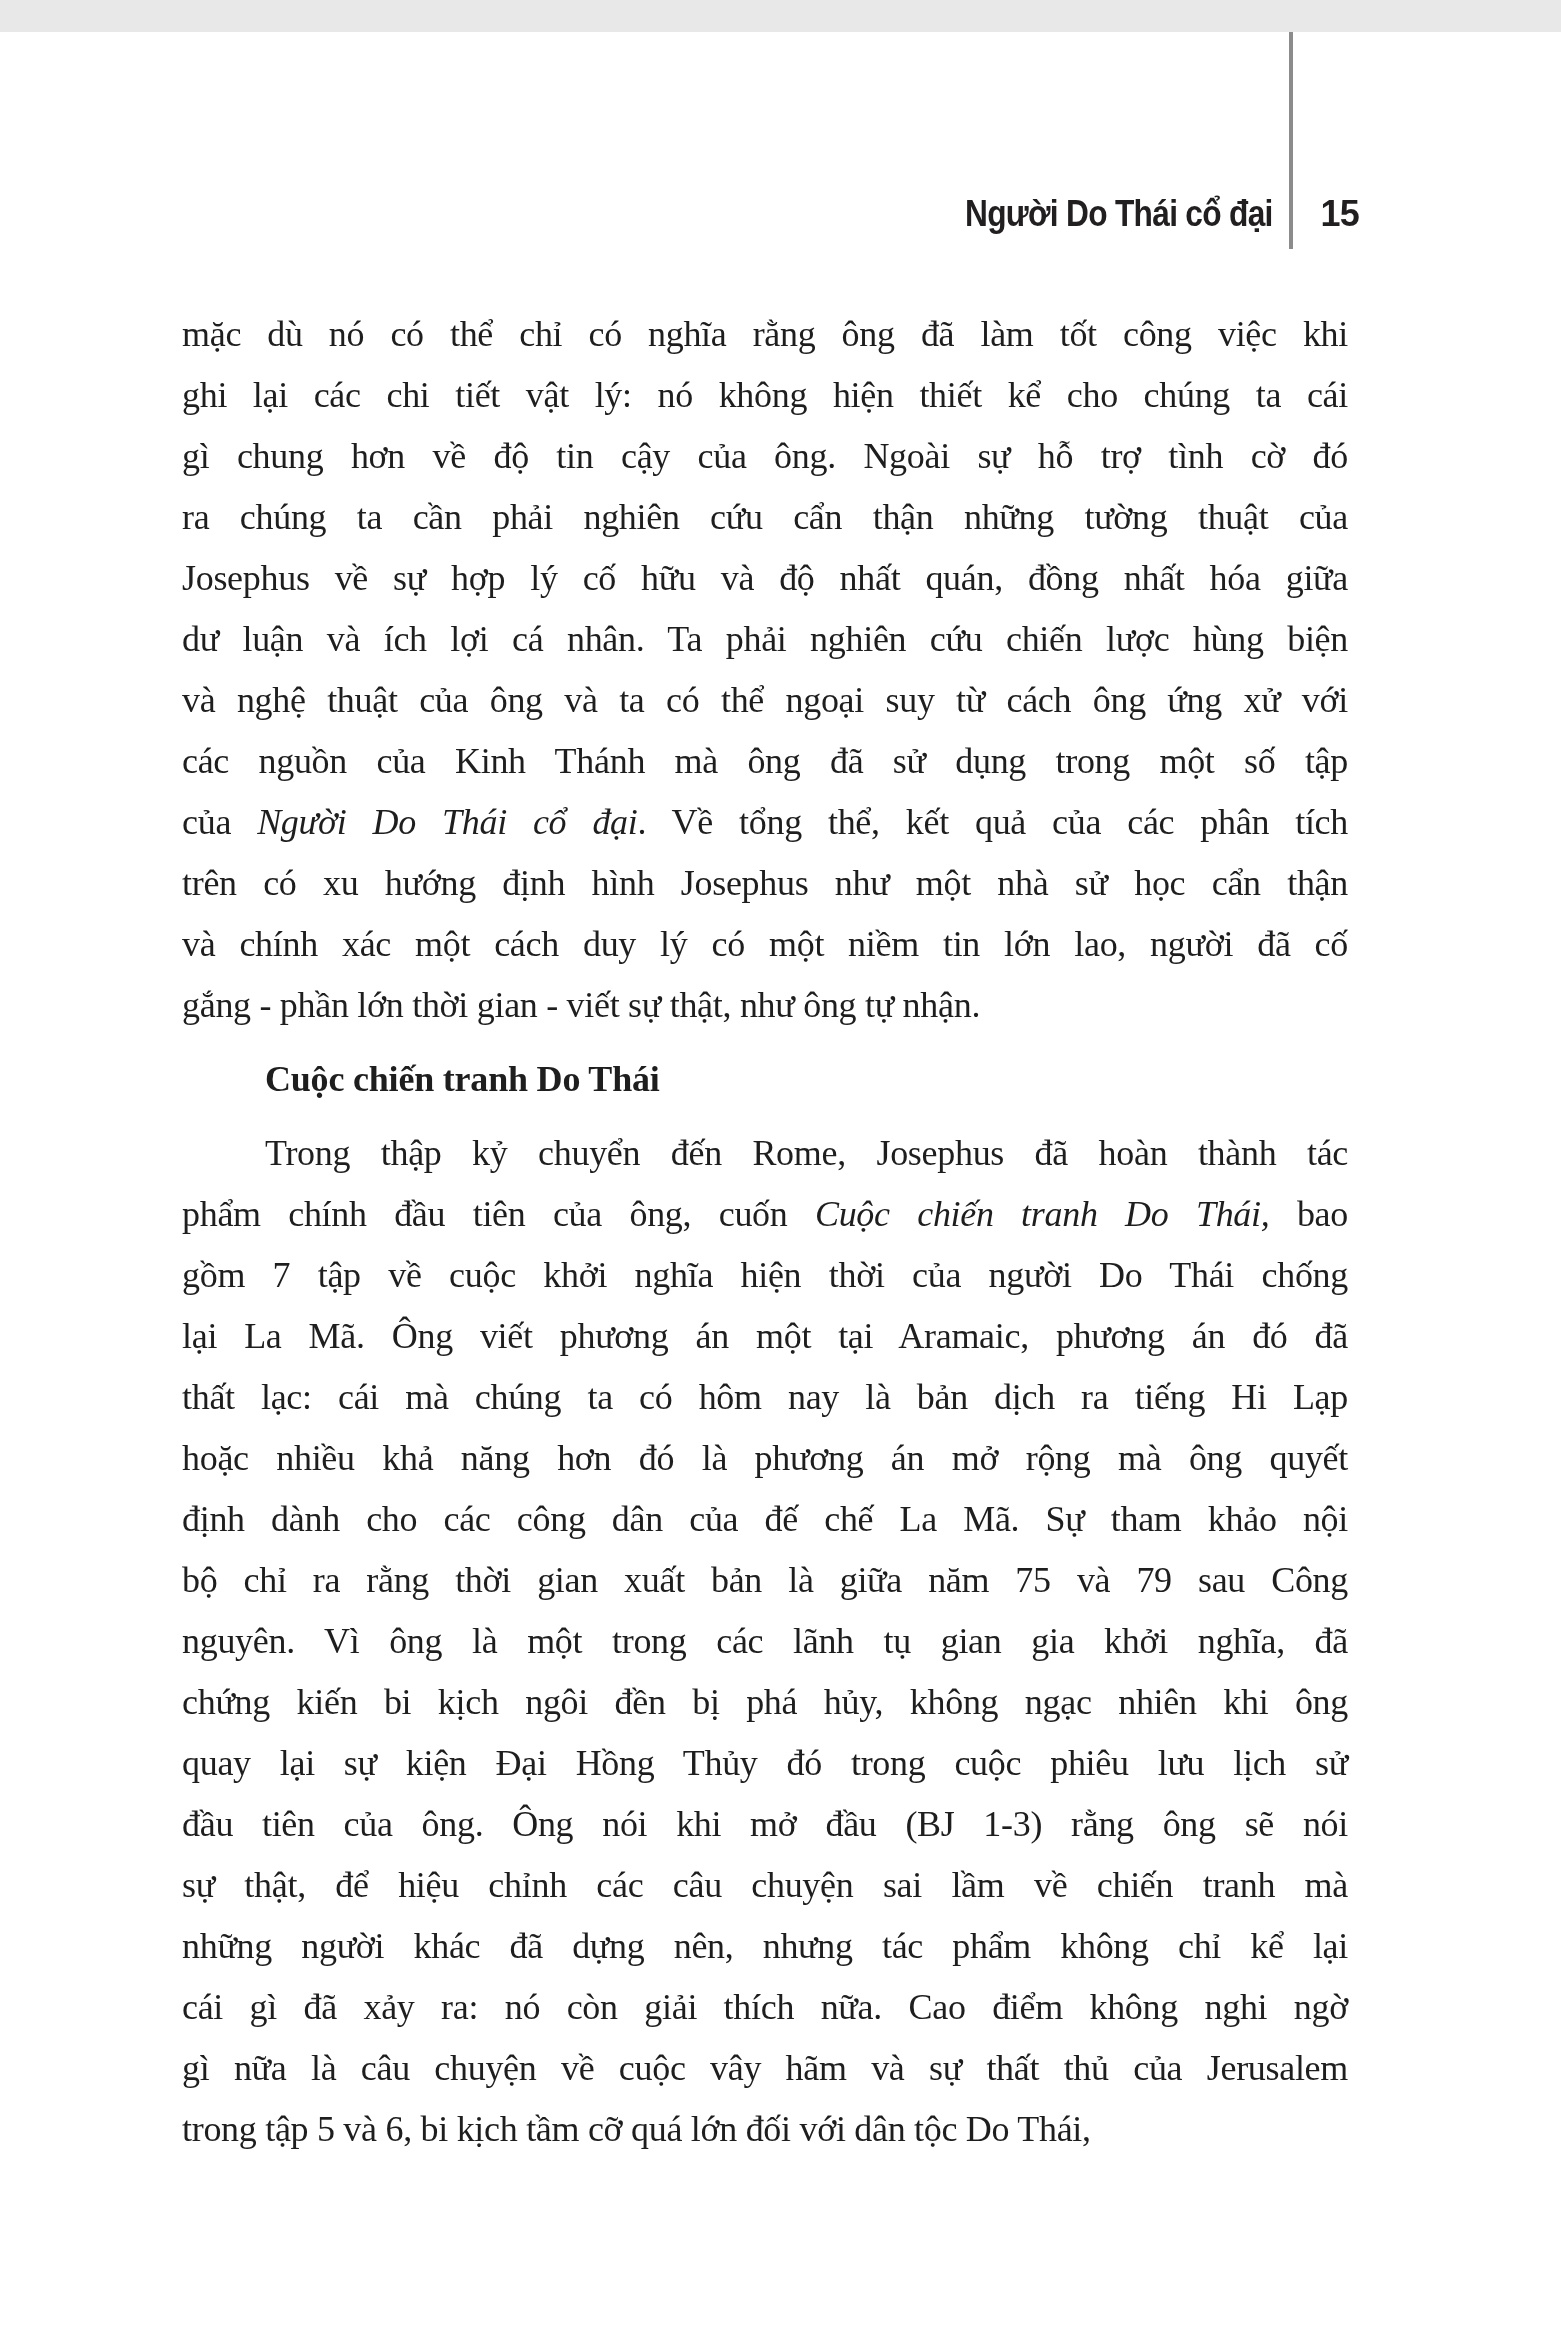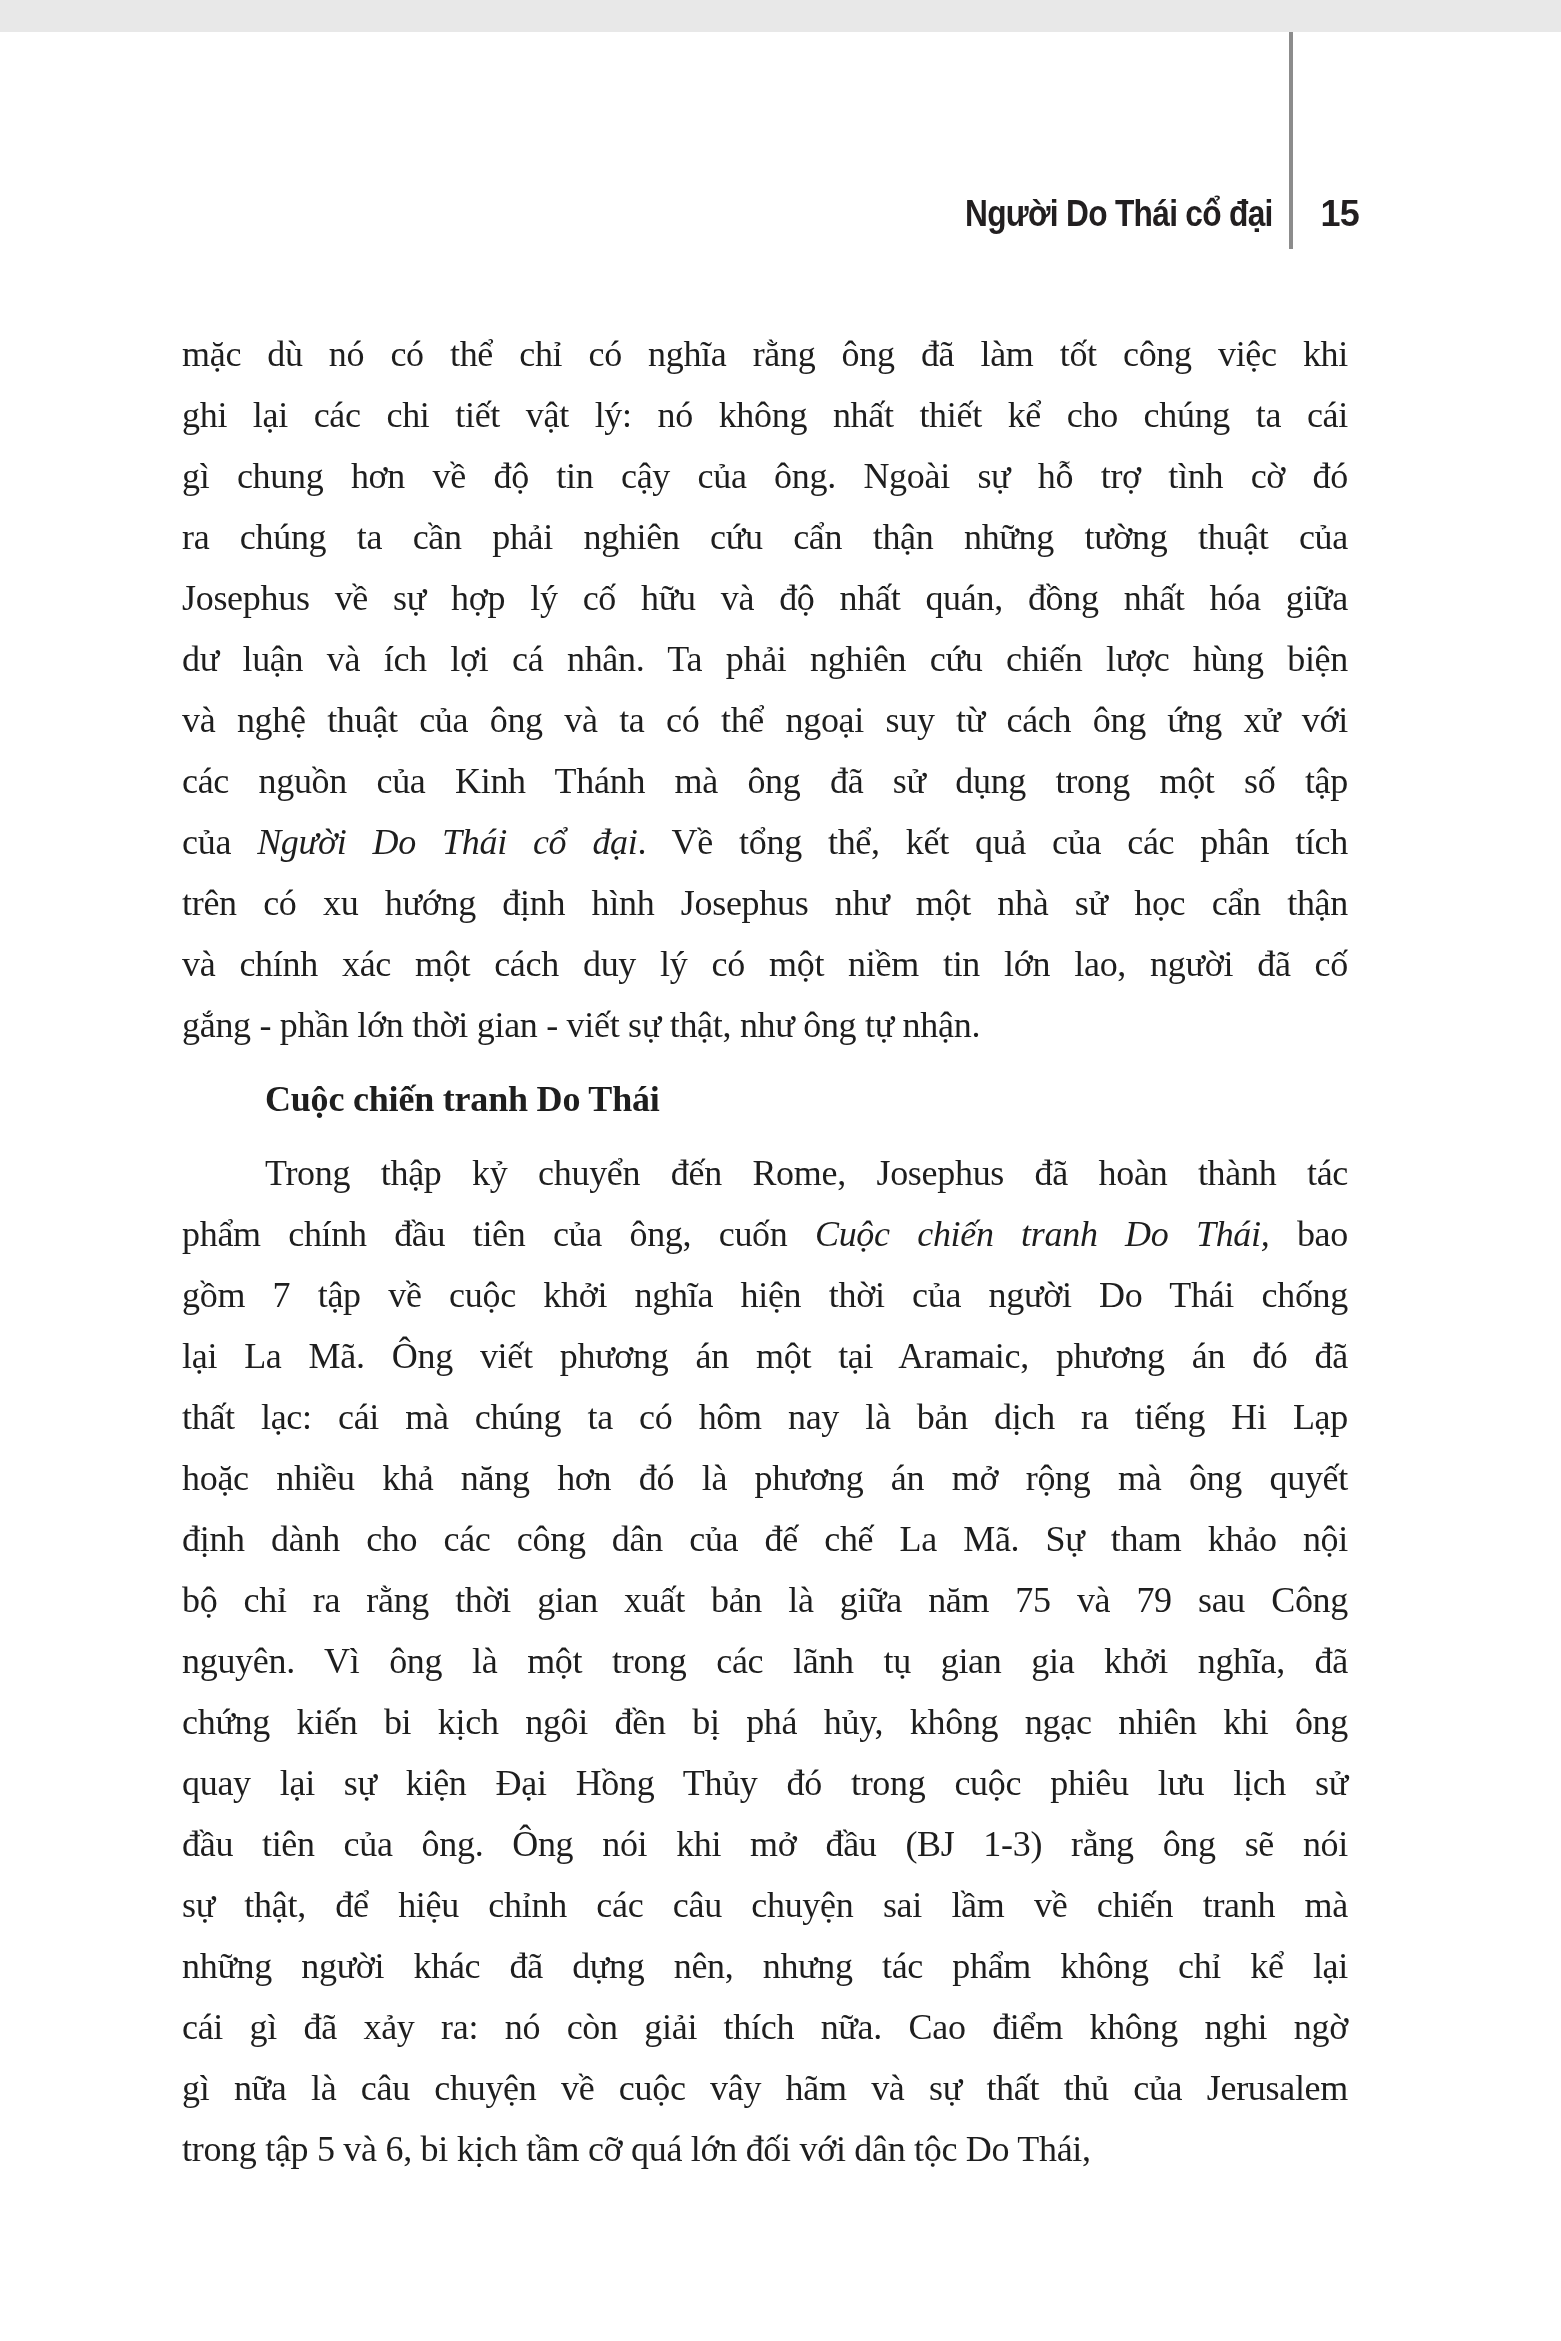--- a/index.html
+++ b/index.html
@@ -42,21 +42,21 @@
     position:absolute;
     top:0;
     left:1289px;
     width:4.1px;
     height:217px;
     background:#8c8c8c;
   }
   
   .body-text{
     position:absolute;
-    top:292px;
+    top:272px;
     left:182px;
     width:1166px;
     font-size:36px;
     line-height:61px;
     letter-spacing:-0.3px;
   }
   .line{
     text-align:justify;
     text-align-last:justify;
     white-space:normal;
@@ -84,21 +84,21 @@
 
   <div class="header-rule"></div>
 
   <div class="running-header">
     <span class="rh-title">Người Do Thái cổ đại</span>
     <span class="rh-page">15</span>
   </div>
 
   <div class="body-text">
       <div class="line"><span>mặc dù nó có thể chỉ có nghĩa rằng ông đã làm tốt công việc khi</span></div>
-      <div class="line"><span>ghi lại các chi tiết vật lý: nó không nhất thiết kể cho chúng ta cái</span></div>
+      <div class="line"><span>ghi lại các chi tiết vật lý: nó không hiện thiết kể cho chúng ta cái</span></div>
       <div class="line"><span>gì chung hơn về độ tin cậy của ông. Ngoài sự hỗ trợ tình cờ đó</span></div>
       <div class="line"><span>ra chúng ta cần phải nghiên cứu cẩn thận những tường thuật của</span></div>
       <div class="line"><span>Josephus về sự hợp lý cố hữu và độ nhất quán, đồng nhất hóa giữa</span></div>
       <div class="line"><span>dư luận và ích lợi cá nhân. Ta phải nghiên cứu chiến lược hùng biện</span></div>
       <div class="line"><span>và nghệ thuật của ông và ta có thể ngoại suy từ cách ông ứng xử với</span></div>
       <div class="line"><span>các nguồn của Kinh Thánh mà ông đã sử dụng trong một số tập</span></div>
       <div class="line"><span>của </span><span class="it">Người Do Thái cổ đại</span><span>. Về tổng thể, kết quả của các phân tích</span></div>
       <div class="line"><span>trên có xu hướng định hình Josephus như một nhà sử học cẩn thận</span></div>
       <div class="line"><span>và chính xác một cách duy lý có một niềm tin lớn lao, người đã cố</span></div>
       <div class="line end"><span>gắng - phần lớn thời gian - viết sự thật, như ông tự nhận.</span></div>

